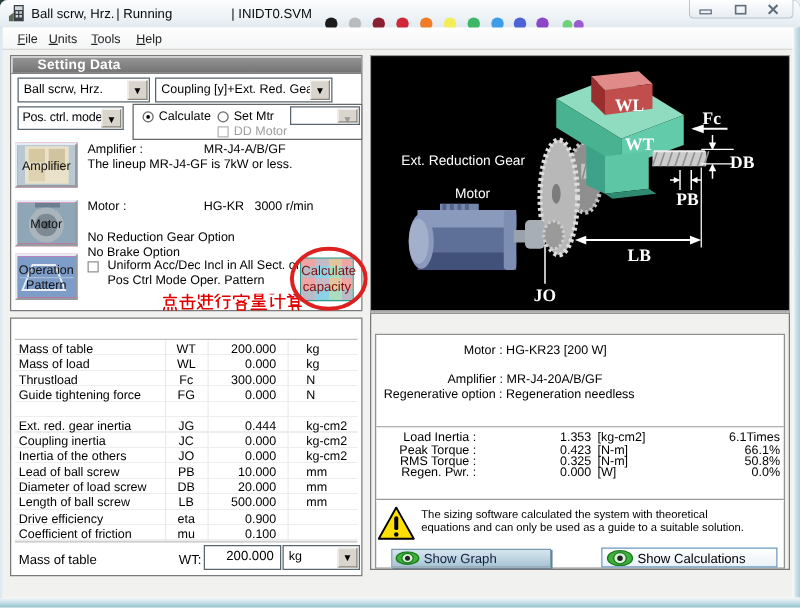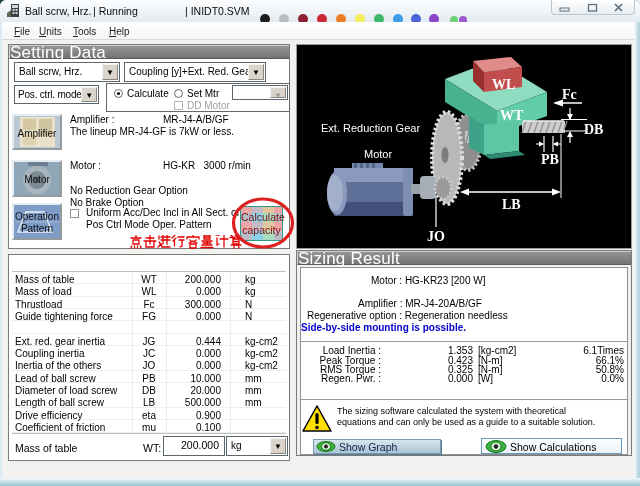--- a/index.html
+++ b/index.html
@@ -20,21 +20,21 @@
   border-radius:0 0 4px 4px; }
 
 #menubar { position:absolute; left:2px; top:22px; width:636px; height:18px;
   background:linear-gradient(#ffffff,#f3f5f6); border-bottom:1px solid #d8d8d8; }
 .menu { position:absolute; top:4px; font-size:10px; color:#222; }
 .menu u { text-decoration:underline; }
 
 .hdr { position:absolute; left:0; top:0; right:0; height:14px;
   background:linear-gradient(#949494,#747474);
   border-top:1px solid #cfcfcf; border-left:1px solid #cfcfcf; border-bottom:1px solid #5a5a5a;
-  color:#fff; font-weight:normal; font-size:17px; padding-left:0; line-height:13px;
+  color:#fff; font-weight:bold; font-size:11px; padding-left:20px; line-height:13px;
   letter-spacing:0.2px; }
 
 #pSet { position:absolute; left:8px; top:44px; width:282px; height:205px;
   background:#fff; border:1px solid #7a7a7a; }
 #pData { position:absolute; left:8px; top:254px; width:282px; height:207px;
   background:#fff; border:1px solid #7a7a7a; }
 #pIll { position:absolute; left:296px; top:44px; width:336px; height:205px;
   background:#000; border:1px solid #9a9a9a; }
 #pSize { position:absolute; left:296px; top:250px; width:336px; height:206px;
   background:#f1f1ef; border:1px solid #7a7a7a; }
@@ -377,26 +377,24 @@
       <line x1="257" y1="99" x2="264" y2="99" stroke="#fff" stroke-width="1.2"></line>
       <path d="M256 99 l5 -2.5 v5 Z" fill="#fff"></path>
       <text x="244" y="119" fill="#fff" font-family="Liberation Serif,serif" font-weight="bold" font-size="14">PB</text>
 
       <line x1="139" y1="151" x2="139" y2="182" stroke="#fff" stroke-width="1.2"></line>
       <text x="130" y="196" fill="#fff" font-family="Liberation Serif,serif" font-weight="bold" font-size="14">JO</text>
     </svg>
   </div>
 
   <div id="pSize">
-    <div class="hdr">Sizing Result</div>
     <div style="position:absolute;left:3px;top:16px;width:328px;height:188px;background:#fff;border:1px solid #909090;">
       <div class="srow" style="left:70px;top:7px">Motor : HG-KR23 [200 W]</div>
       <div class="srow" style="left:57px;top:30px">Amplifier : MR-J4-20A/B/GF</div>
       <div class="srow" style="left:6px;top:42px">Regenerative option : Regeneration needless</div>
-      <div class="srow" style="left:0px;top:54px;color:#0000cc;font-weight:bold;">Side-by-side mounting is possible.</div>
       <div style="position:absolute;left:0;top:73px;width:100%;border-top:1px solid #9a9a9a;border-bottom:1px solid #fdfdfd;height:2px;"></div>
       <div class="srow" style="left:0px;top:77px;width:80px;text-align:right;">Load Inertia :</div>
       <div class="srow" style="left:116px;top:77px;width:56px;text-align:right;">1.353</div>
       <div class="srow" style="left:177px;top:77px">[kg-cm2]</div>
       <div class="srow" style="left:247px;top:77px;width:76px;text-align:right;">6.1Times</div>
       <div class="srow" style="left:0px;top:86.5px;width:80px;text-align:right;">Peak Torque :</div>
       <div class="srow" style="left:116px;top:86.5px;width:56px;text-align:right;">0.423</div>
       <div class="srow" style="left:177px;top:86.5px">[N-m]</div>
       <div class="srow" style="left:247px;top:86.5px;width:76px;text-align:right;">66.1%</div>
       <div class="srow" style="left:0px;top:96px;width:80px;text-align:right;">RMS Torque :</div>

